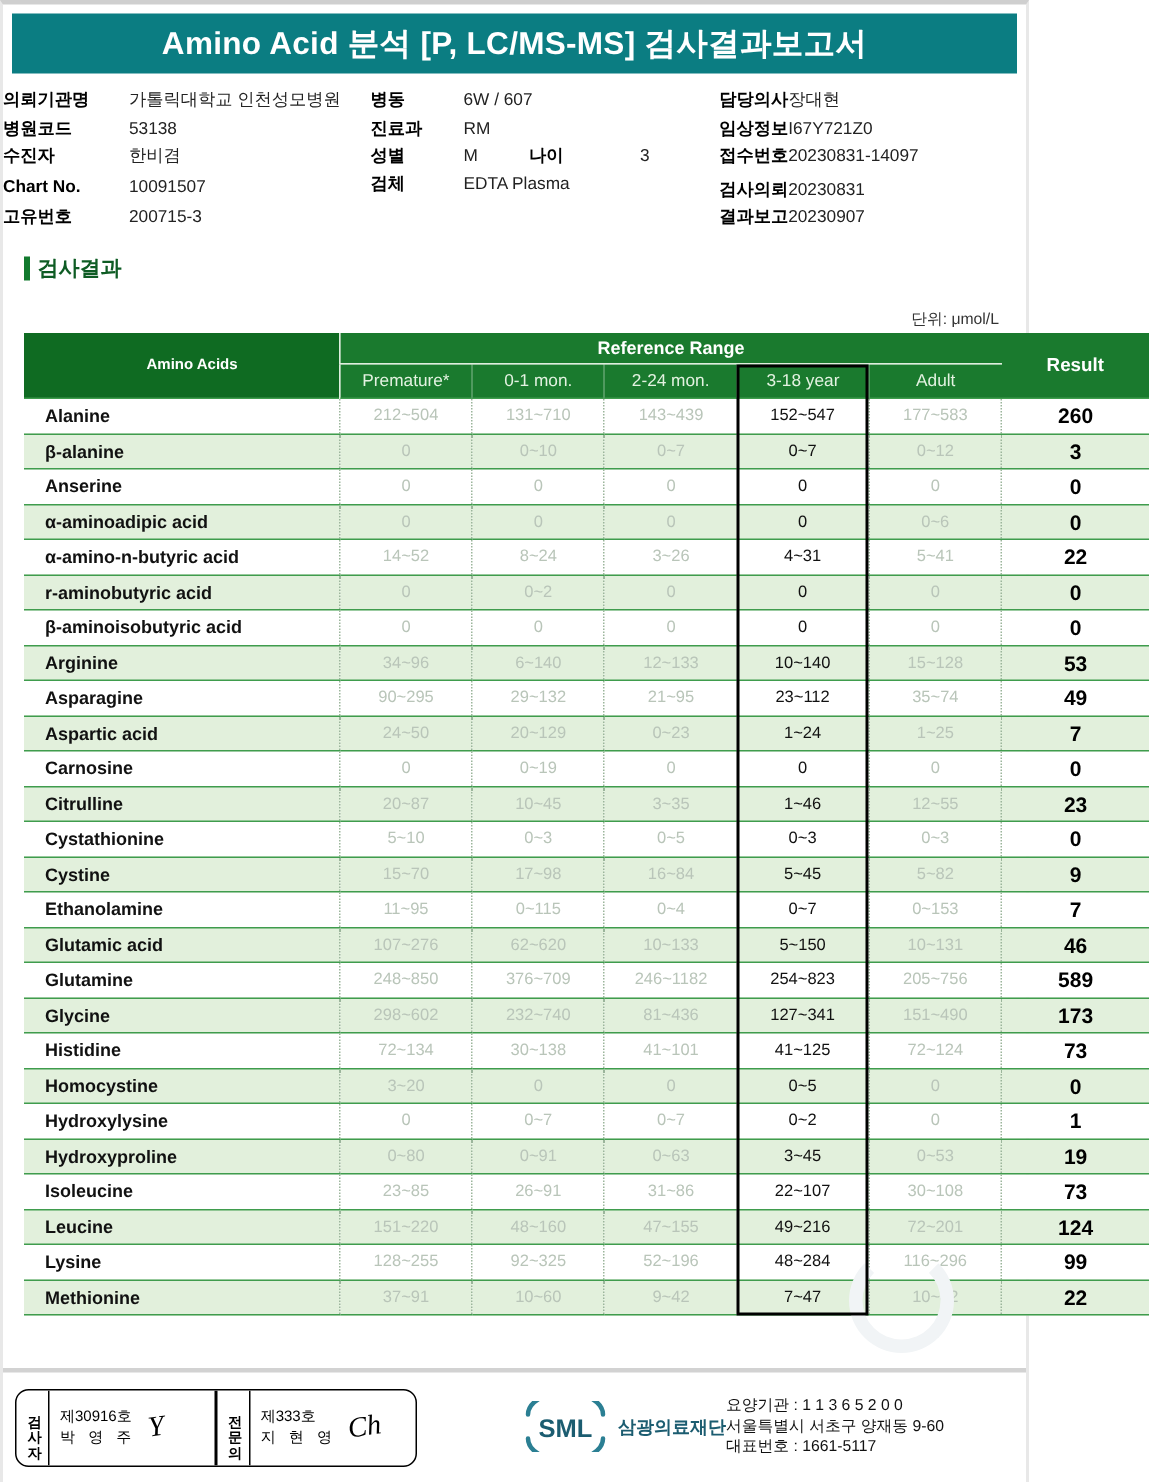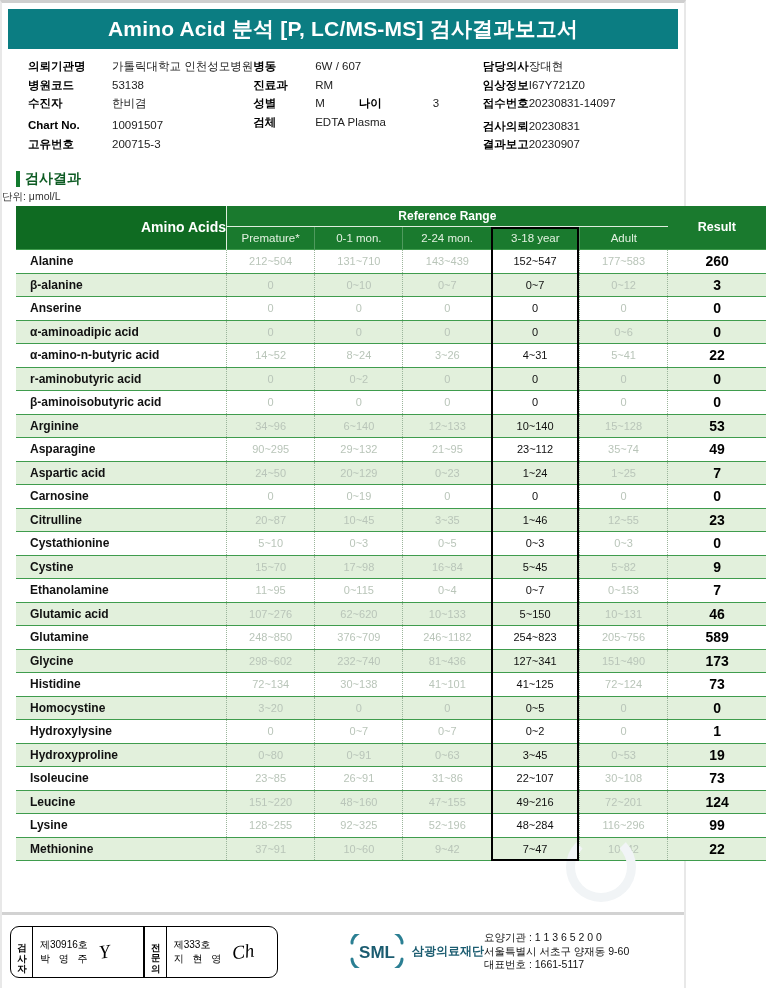--- a/index.html
+++ b/index.html
@@ -36,21 +36,21 @@
   }
 
   
   .info {
     display: flex;
     padding: 10px 0 6px 0;
     font-size: 11.5px;
     color: #111;
   }
   .info-col { display: flex; flex-direction: column; }
-  .c1 { width: 268px; padding-left: 26px; }
+  .c1 { width: 268px; }
   .c2 { width: 228px; }
   .c3 { width: 250px; }
   .irow {
     display: flex;
     align-items: baseline;
     height: 18.5px;
     white-space: nowrap;
   }
   .irow.gap { margin-top: 4px; }
   .ilabel {
@@ -69,25 +69,25 @@
     display: flex; align-items: center;
     margin: 8px 0 0 14px;
   }
   .section-bar {
     width: 4px; height: 16px; background: #127a2e; margin-right: 5px;
   }
   .section-title {
     font-size: 14px; font-weight: bold; color: #0e5c24;
   }
   .unit-line {
-    text-align: left;
+    text-align: right;
     padding-right: 18px;
     font-size: 10.5px;
     color: #333;
-    margin-top: 2px;
+    margin-top: 18px;
     margin-bottom: 2px;
   }
 
   
   .tbl-wrap { padding: 0 14px; position: relative; }
   table.rep {
     width: 750px;
     border-collapse: collapse;
     table-layout: fixed;
     font-size: 11.5px;
@@ -98,23 +98,23 @@
 
   thead th {
     background: #1a7a2e;
     color: #ffffff;
     font-weight: bold;
     padding: 0;
     border: none;
   }
   th.th-name {
     background: #0f6b22;
-    text-align: right;
+    text-align: center;
     padding-left: 14px;
-    font-size: 14px;
+    font-size: 10px;
     height: 44px;
     vertical-align: middle;
   }
   th.th-refgroup {
     height: 21px;
     font-size: 12px;
     text-align: center;
     border-bottom: 1px solid #dfeede;
     vertical-align: middle;
   }

